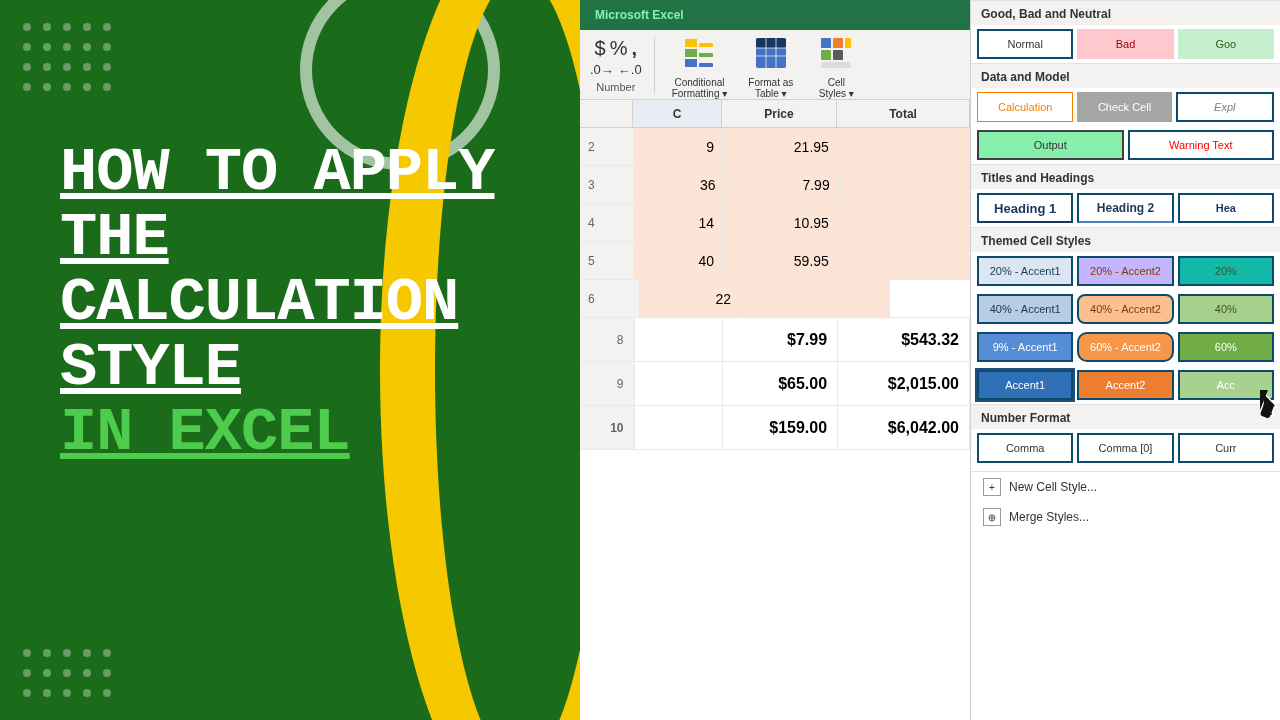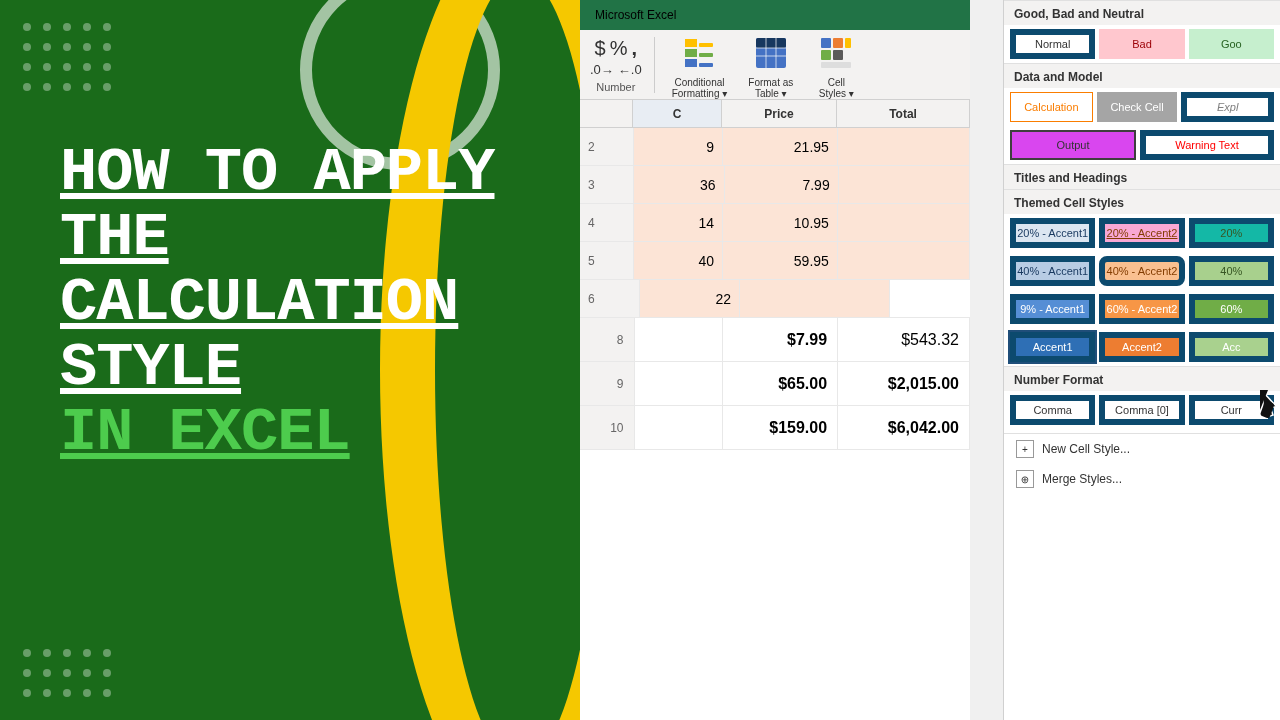--- a/index.html
+++ b/index.html
@@ -141,21 +141,21 @@
       padding-right: 12px;
       margin-right: 4px;
       font-size: 11px;
     }
 
     
     .styles-panel {
       position: absolute;
       top: 0;
       right: 0;
-      width: 277px;
+      width: 310px;
       height: 720px;
       background: #ffffff;
       border-left: 1px solid #d0d0d0;
       z-index: 10;
       overflow: hidden;
     }
 
     .styles-section-title {
       font-size: 12px;
       font-weight: 600;
@@ -173,51 +173,51 @@
     }
 
     .style-cell {
       flex: 1;
       height: 30px;
       display: flex;
       align-items: center;
       justify-content: center;
       font-size: 11px;
       font-weight: 500;
-      border: 6px solid #0c4a6e;
+      border: 2px solid #0c4a6e;
       cursor: pointer;
       white-space: nowrap;
       overflow: hidden;
     }
 
     .style-normal { background: #ffffff; color: #333; }
     .style-bad { background: #ffc7ce; color: #9c0006; border-color: #ffc7ce; }
     .style-good { background: #c6efce; color: #276221; border-color: #c6efce; }
 
     .style-calculation { background: #ffffff; color: #fa7d00; border: 1px solid #fa7d00; }
     .style-check-cell { background: #a5a5a5; color: #ffffff; border: none; }
     .style-explanatory { background: #ffffff; color: #7f7f7f; font-style: italic; }
 
-    .style-output { background: #d946ef; color: #333; border: 2px solid #3f3f3f; }
+    .style-output { background: #86efac; color: #333; border: 2px solid #3f3f3f; }
     .style-warning-text { background: #ffffff; color: #ff0000; }
 
     .style-heading1 { background: #ffffff; color: #17375e; font-weight: bold; font-size: 13px; border-bottom: 2px solid #17375e; }
     .style-heading2 { background: #ffffff; color: #17375e; font-weight: bold; font-size: 12px; border-bottom: 2px solid #4f81bd; }
     .style-heading3 { background: #ffffff; color: #17375e; font-weight: bold; }
 
     .style-20-accent1 { background: #dce6f1; color: #17375e; }
-    .style-20-accent2 { background: #f9a8d4; color: #833c00; text-decoration: underline; }
+    .style-20-accent2 { background: #c4b5fd; color: #833c00; }
     .style-20-accent3 { background: #14b8a6; color: #375623; }
 
     .style-40-accent1 { background: #b8cce4; color: #17375e; }
     .style-40-accent2 { background: #fac090; color: #833c00; border-radius: 8px; }
     .style-40-accent3 { background: #a8d08d; color: #375623; }
 
     .style-60-accent1 { background: #558ed5; color: #ffffff; }
-    .style-60-accent2 { background: #f79646; color: #ffffff; }
+    .style-60-accent2 { background: #f79646; color: #ffffff; border-radius: 10px; }
     .style-60-accent3 { background: #70ad47; color: #ffffff; }
 
     .style-accent1 { background: #4472c4; color: #ffffff; }
     .style-accent1.selected { background: #2e6fb5; outline: 2px solid #1f4e79; }
     .style-accent2 { background: #ed7d31; color: #ffffff; }
     .style-accent3 { background: #a9d18e; color: #ffffff; }
 
     .style-comma { background: #ffffff; color: #333; }
 
     .styles-menu-item {
@@ -309,22 +309,23 @@
       top: 0;
       left: 0;
       right: 310px;
       height: 30px;
       background: #217346;
       display: flex;
       align-items: center;
       padding: 0 15px;
     }
     .ribbon-top-text {
-      color: #000000;
+      color: #86efac;
       font-size: 12px;
+      font-weight: bold;
     }
 
     .ribbon-main {
       position: absolute;
       top: 30px;
       left: 0;
       right: 310px;
       height: 70px;
       background: #f3f2f1;
       display: flex;
@@ -532,30 +533,30 @@
     <div class="spreadsheet-row">
       <div class="spreadsheet-cell" style="width:60px;background:#f3f2f1;font-size:12px;color:#666;">6</div>
       <div class="spreadsheet-cell cell-orange cell-right" style="width:100px;">22</div>
       <div class="spreadsheet-cell cell-orange" style="width:150px;"></div>
     </div>
 
     <div class="totals-row">
       <div class="totals-cell" style="width:60px;background:#f3f2f1;font-size:12px;color:#666;">8</div>
       <div class="totals-cell" style="width:100px;"></div>
       <div class="totals-cell" style="width:130px;font-weight:600;">$7.99</div>
-      <div class="totals-cell" style="width:150px;font-weight:400;">$543.32</div>
+      <div class="totals-cell" style="width:150px;font-weight:700;">$543.32</div>
     </div>
     <div class="totals-row">
       <div class="totals-cell" style="width:60px;background:#f3f2f1;font-size:12px;color:#666;">9</div>
       <div class="totals-cell" style="width:100px;"></div>
       <div class="totals-cell" style="width:130px;font-weight:600;">$65.00</div>
       <div class="totals-cell" style="width:150px;font-weight:600;">$2,015.00</div>
     </div>
     <div class="totals-row">
-      <div class="totals-cell" style="width:60px;background:#f3f2f1;font-size:12px;color:#666;">10</div>
+      <div class="totals-cell" style="width:60px;background:#f3f2f1;font-size:12px;color:#666;font-weight:bold;">10</div>
       <div class="totals-cell" style="width:100px;"></div>
       <div class="totals-cell" style="width:130px;font-weight:600;">$159.00</div>
       <div class="totals-cell" style="width:150px;font-weight:600;">$6,042.00</div>
     </div>
   </div>
 
   <div class="styles-panel">
 
     <div class="styles-section-title">Good, Bad and Neutral</div>
     <div class="styles-row">
@@ -569,20 +570,25 @@
       <div class="style-cell style-calculation">Calculation</div>
       <div class="style-cell style-check-cell">Check Cell</div>
       <div class="style-cell style-explanatory">Expl</div>
     </div>
     <div class="styles-row">
       <div class="style-cell style-output">Output</div>
       <div class="style-cell style-warning-text">Warning Text</div>
     </div>
 
     <div class="styles-section-title">Titles and Headings</div>
+    <div class="styles-row">
+      <div class="style-cell style-heading1">Heading 1</div>
+      <div class="style-cell style-heading2">Heading 2</div>
+      <div class="style-cell style-heading3">Hea</div>
+    </div>
 
     <div class="styles-section-title">Themed Cell Styles</div>
     <div class="styles-row">
       <div class="style-cell style-20-accent1">20% - Accent1</div>
       <div class="style-cell style-20-accent2">20% - Accent2</div>
       <div class="style-cell style-20-accent3">20%</div>
     </div>
     <div class="styles-row">
       <div class="style-cell style-40-accent1">40% - Accent1</div>
       <div class="style-cell style-40-accent2">40% - Accent2</div>

